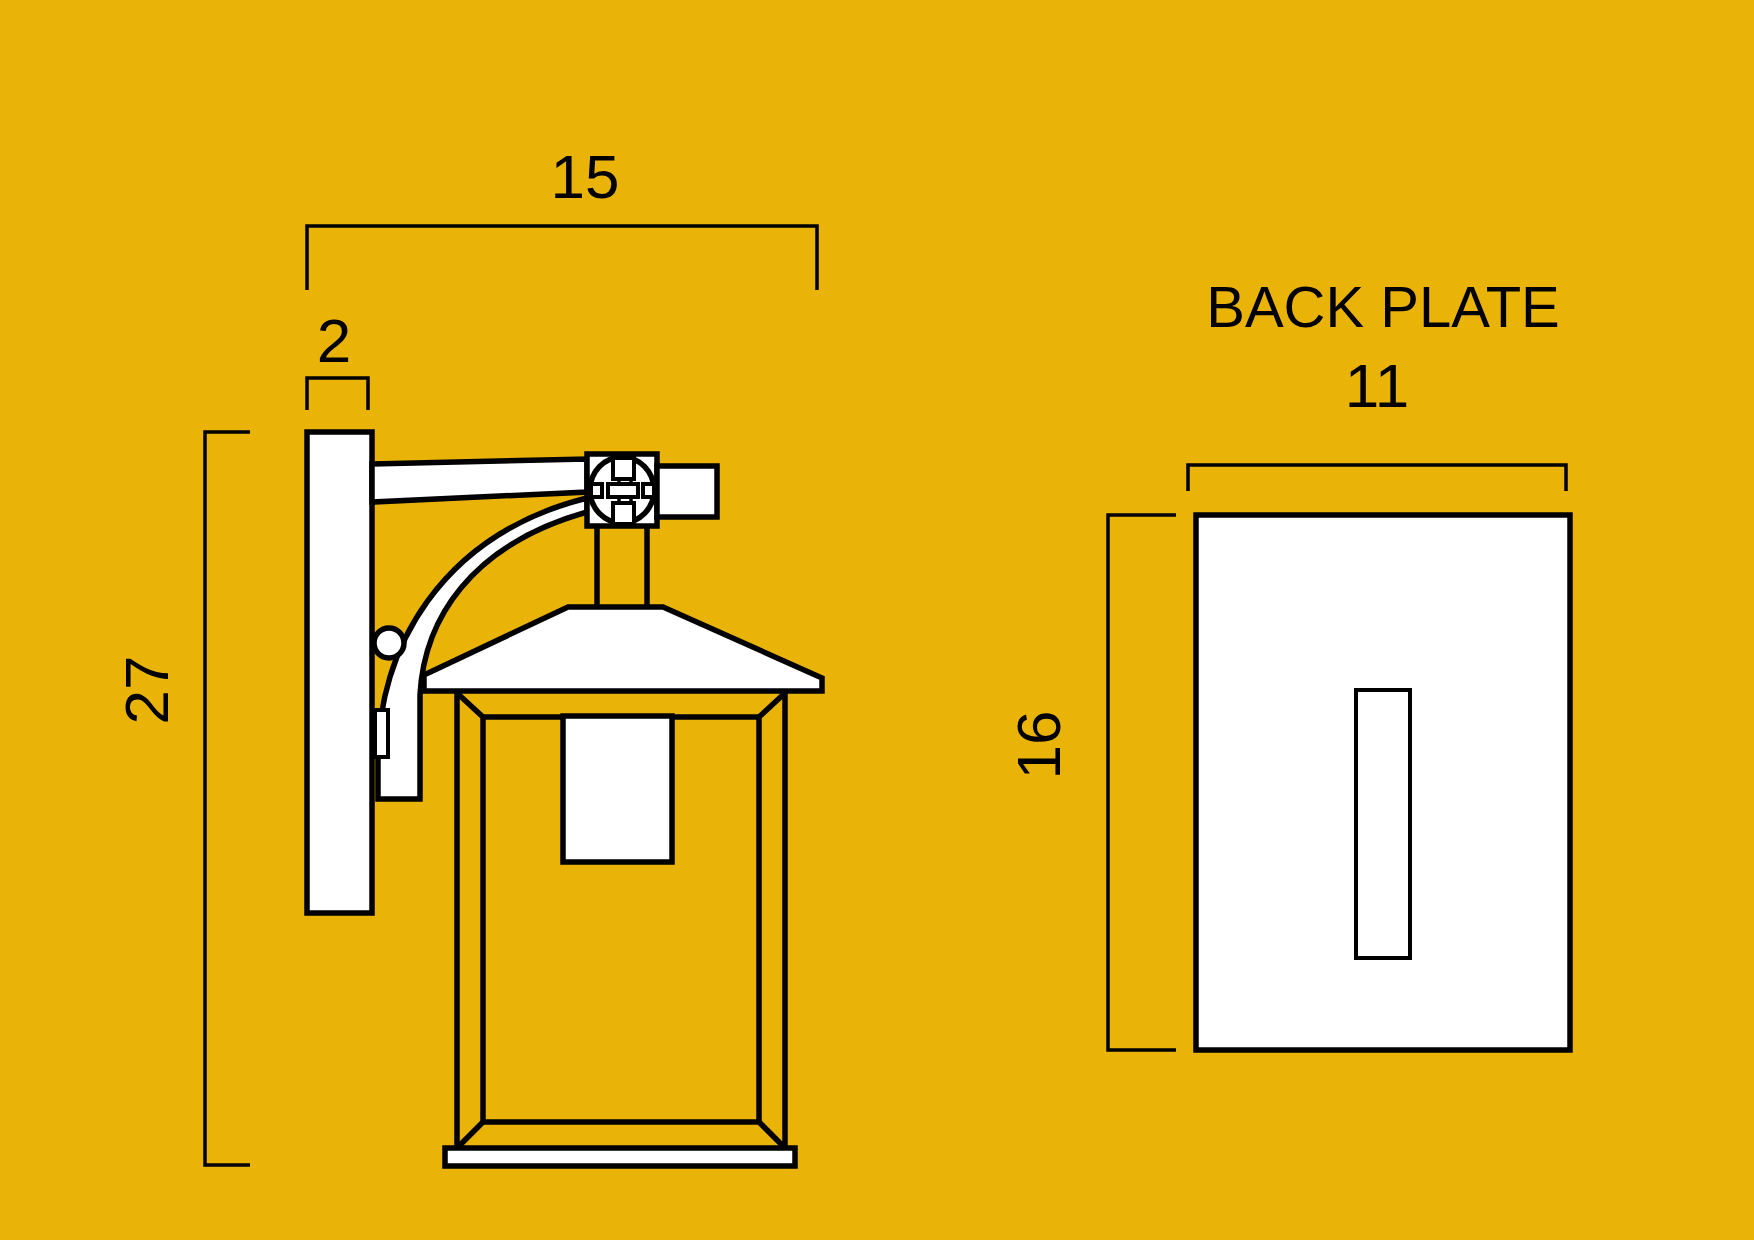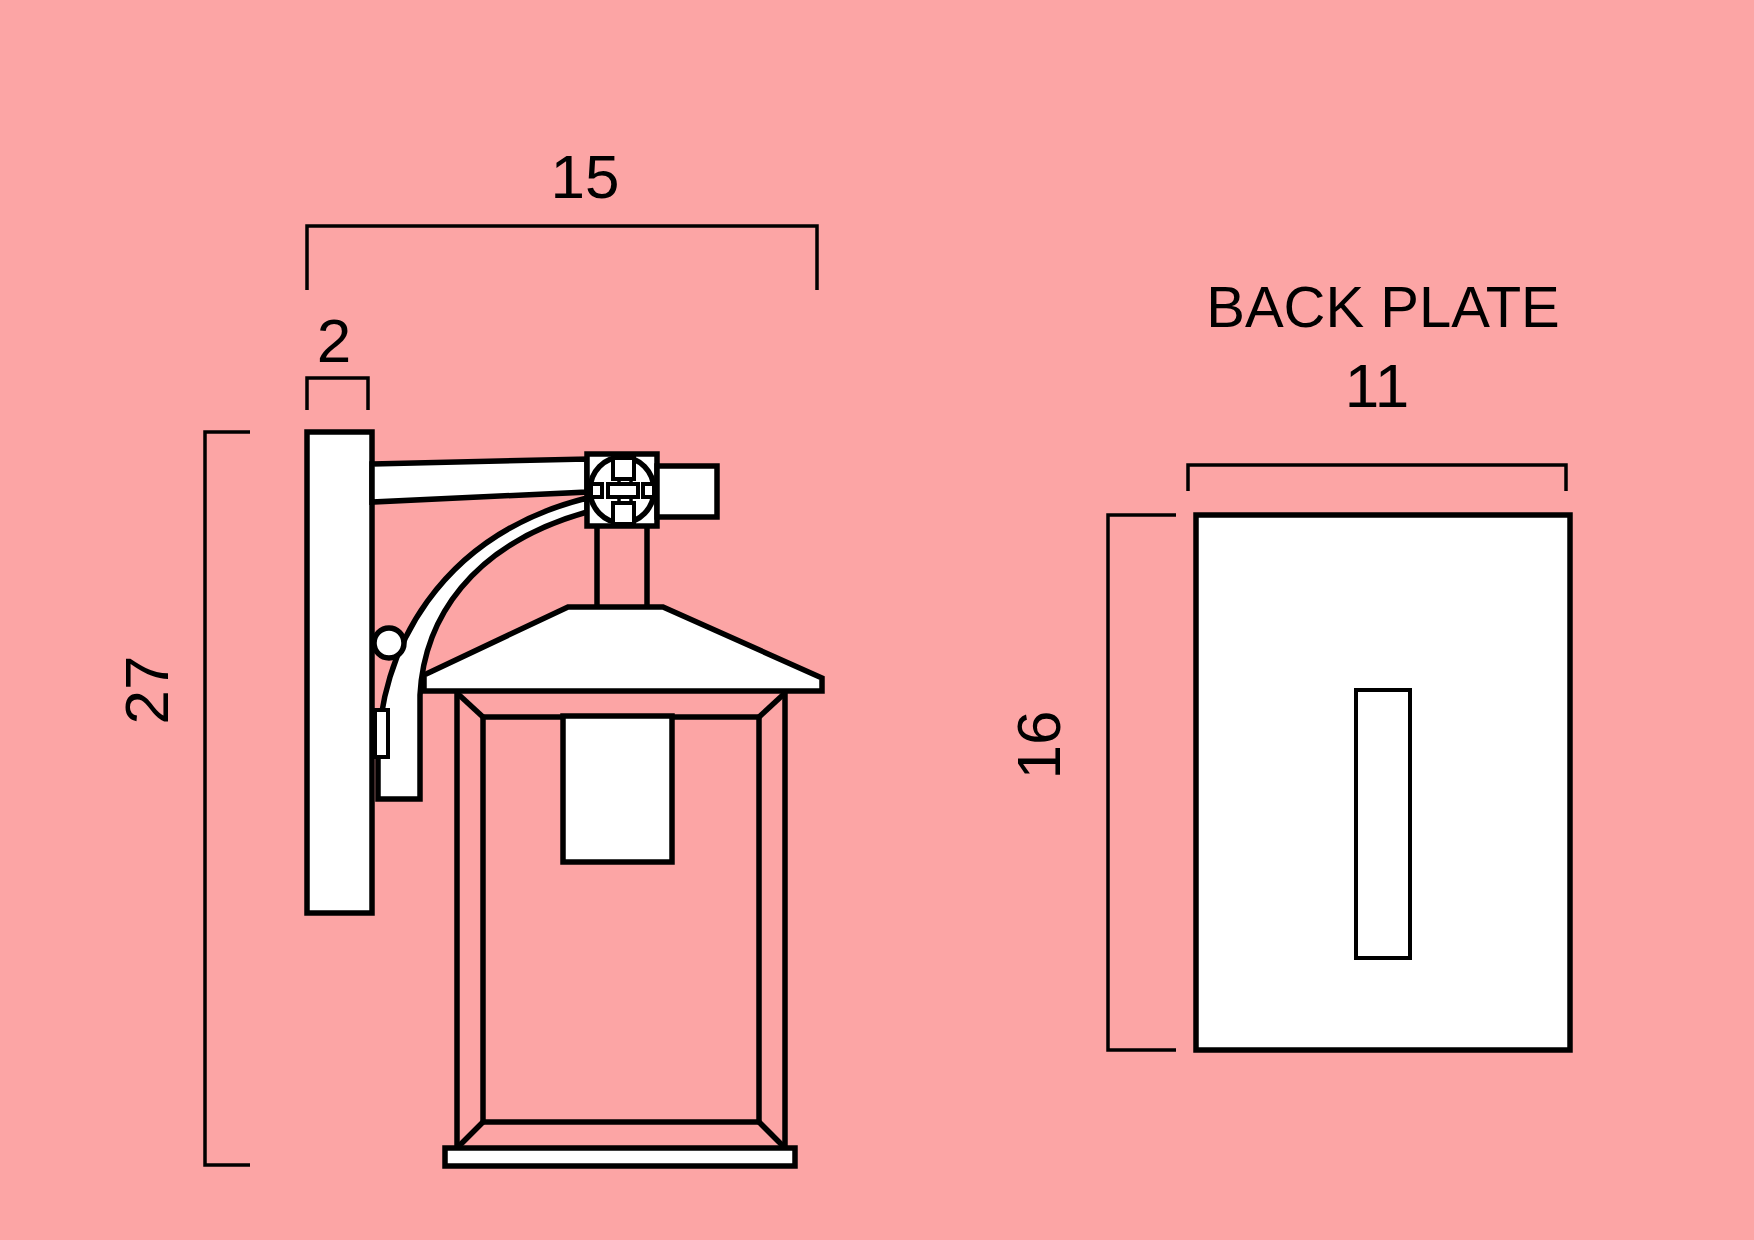--- a/index.html
+++ b/index.html
@@ -5,21 +5,21 @@
   html,body{
     margin:0;
     padding:0;
     background:#ffffff;
     font-family:"Liberation Sans", sans-serif;
   }
   .canvas{
     position:relative;
     width:1754px;
     height:1240px;
-    background:#fca5a5;
+    background:#eab308;
     overflow:hidden;
   }
   svg{display:block}
   .draw{
     fill:none;
     stroke:#000000;
     stroke-width:5.5;
     stroke-linejoin:miter;
     stroke-linecap:butt;
   }

